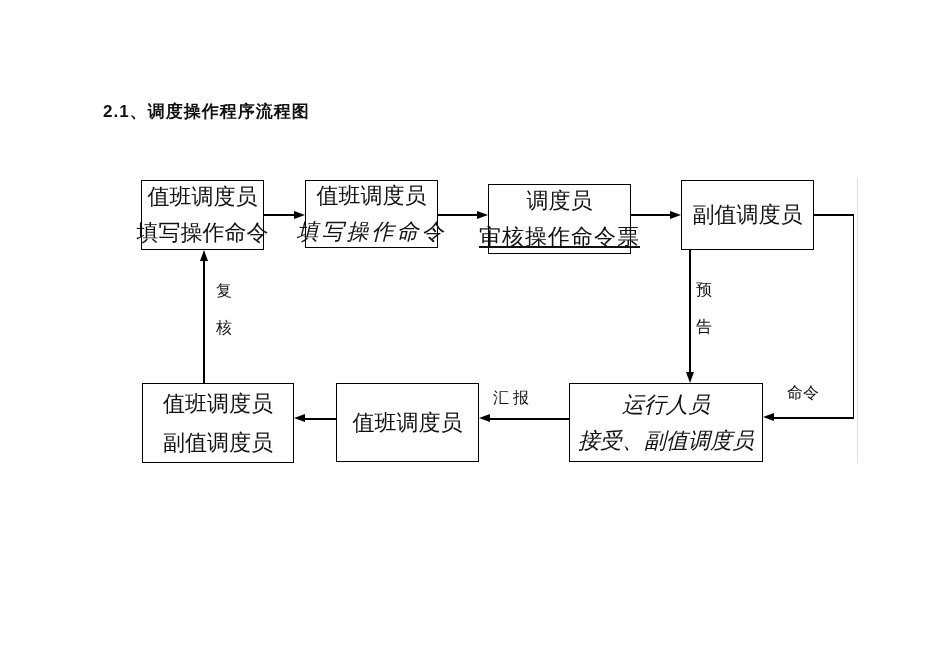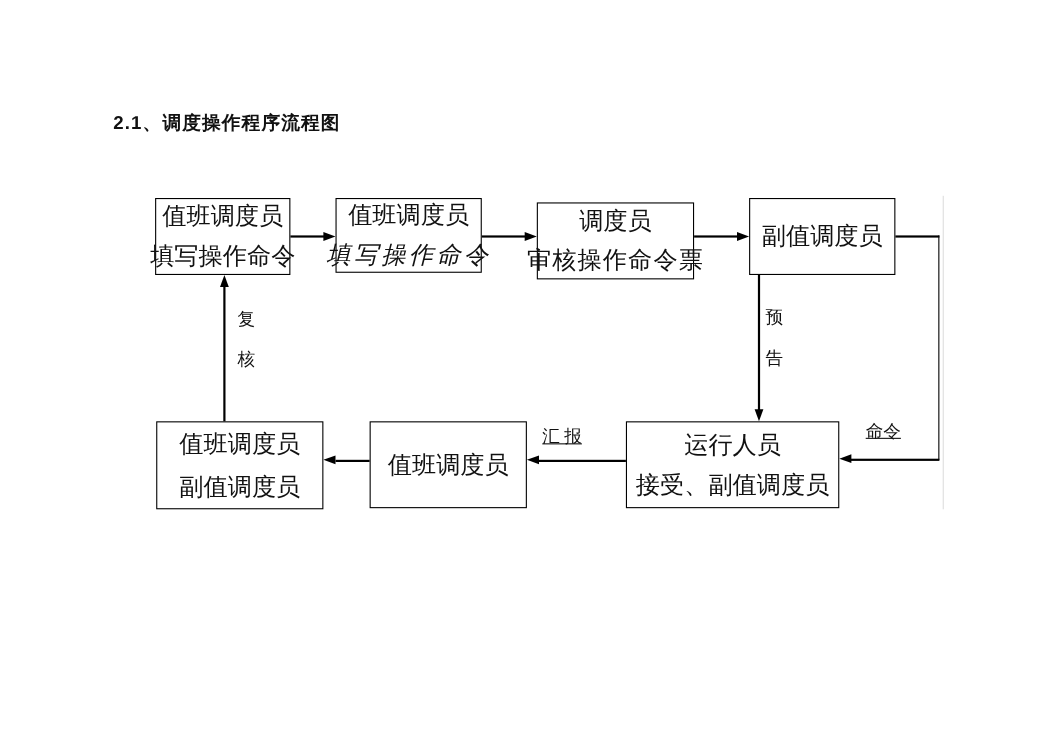--- a/index.html
+++ b/index.html
@@ -5,30 +5,30 @@
   html,body{margin:0;padding:0;background:#fff;}
   .page{position:relative;width:950px;height:672px;background:#ffffff;overflow:hidden;
         font-family:"Liberation Serif",serif;color:#111;margin-left:21px;}
   .title{position:absolute;left:82px;top:100px;font-size:17px;font-weight:bold;
          font-family:"Liberation Sans",sans-serif;letter-spacing:1px;white-space:nowrap;}
   .node{position:absolute;border:1.5px solid #000;background:#fff;box-sizing:border-box;
         display:flex;flex-direction:column;align-items:center;justify-content:center;
         gap:14px;font-size:22px;line-height:1;white-space:nowrap;}
   .node span{display:block;}
   .sp3{letter-spacing:3px;font-style:italic;}
-  .sp1{letter-spacing:1px;}
+  .sp1{letter-spacing:1px;text-decoration:underline;}
   .hline{position:absolute;height:1.5px;background:#000;}
   .vline{position:absolute;width:1.5px;background:#000;}
   .faint{position:absolute;width:1px;background:#dedede;}
   .arr{position:absolute;width:0;height:0;}
   .arr.r{border-top:4.5px solid transparent;border-bottom:4.5px solid transparent;border-left:11px solid #000;}
   .arr.l{border-top:4.5px solid transparent;border-bottom:4.5px solid transparent;border-right:11px solid #000;}
   .arr.d{border-left:4.5px solid transparent;border-right:4.5px solid transparent;border-top:11px solid #000;}
   .arr.u{border-left:4.5px solid transparent;border-right:4.5px solid transparent;border-bottom:11px solid #000;}
-  .elabel{position:absolute;font-size:16px;line-height:1;white-space:nowrap;text-decoration:underline;}
+  .elabel{position:absolute;font-size:16px;line-height:1;white-space:nowrap;}
   .vlabel{position:absolute;font-size:16px;line-height:1;display:flex;flex-direction:column;gap:21px;}
 </style>
 </head>
 <body>
 
 <div class="page">
 
   <div class="title">2.1、调度操作程序流程图</div>
 
   <div class="node" style="left:120px;top:180px;width:123px;height:70px;">
@@ -52,21 +52,21 @@
 
   <div class="node" style="left:121px;top:383px;width:152px;height:80px;gap:17px;">
     <span>值班调度员</span>
     <span>副值调度员</span>
   </div>
 
   <div class="node" style="left:315px;top:383px;width:143px;height:79px;">
     <span>值班调度员</span>
   </div>
 
-  <div class="node" style="left:548px;top:383px;width:194px;height:79px;">
+  <div class="node" style="left:548px;top:383px;width:194px;height:79px;font-style:italic;">
     <span>运行人员</span>
     <span>接受、副值调度员</span>
   </div>
 
   <div class="hline" style="left:243px;top:214px;width:31px;"></div>
   <div class="arr r" style="left:273px;top:210.5px;"></div>
 
   <div class="hline" style="left:417px;top:214px;width:40px;"></div>
   <div class="arr r" style="left:456px;top:210.5px;"></div>
 

